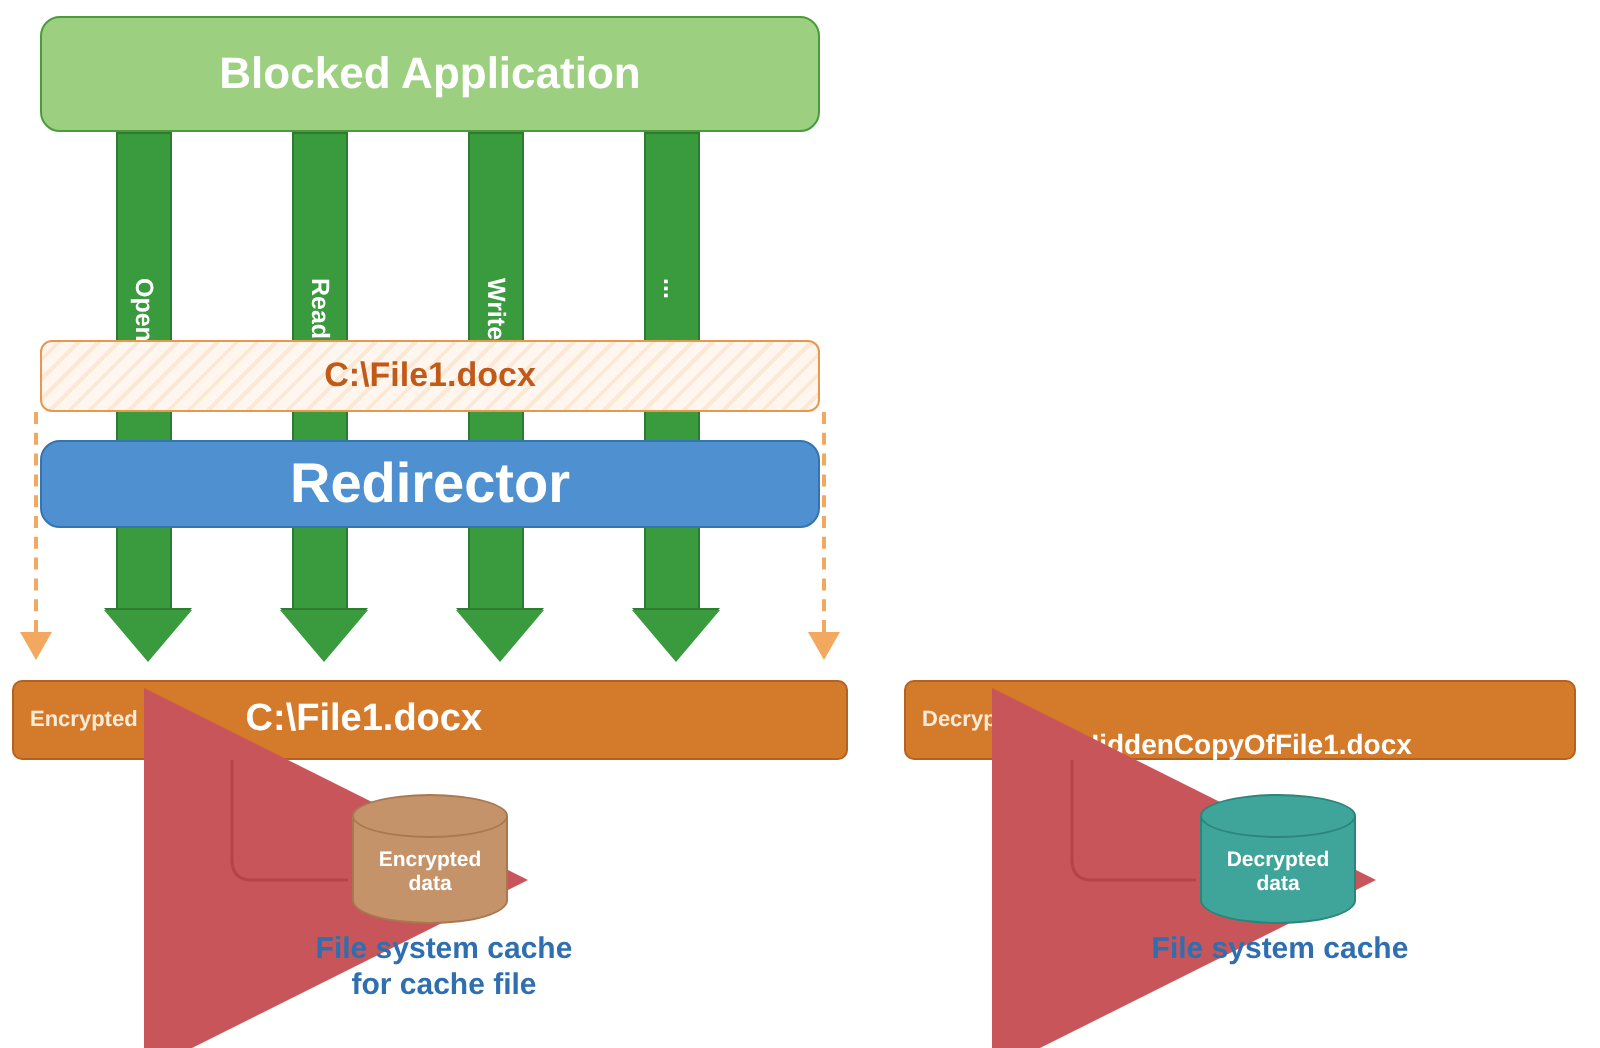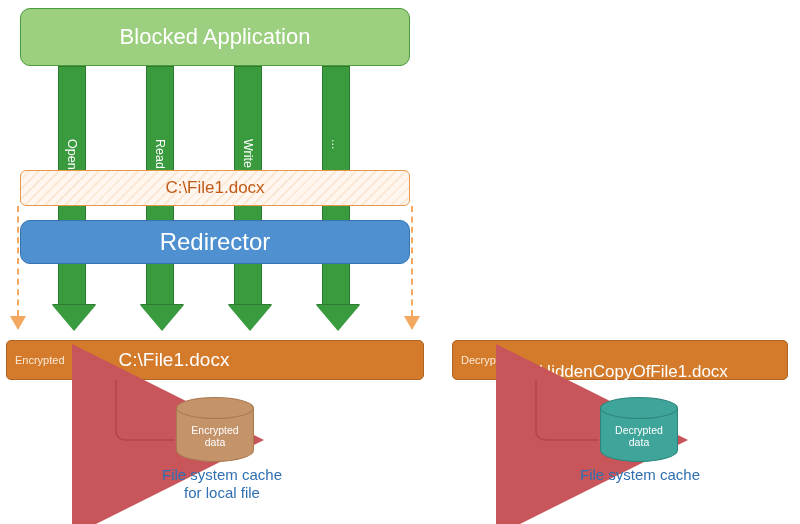--- a/index.html
+++ b/index.html
@@ -1,17 +1,17 @@
 <!DOCTYPE html>
 <html><head>
 <meta charset="utf-8">
 <style>
   * { box-sizing: border-box; margin: 0; padding: 0; }
   body { font-family: 'Segoe UI', Arial, sans-serif; width: 800px; height: 524px; position: relative; background: #fff; }
-  .diagram { position: relative; width: 675px; height: 524px; }
+  .diagram { position: relative; width: 675px; height: 524px; font-weight: bold; }
   
   
   .blocked-app {
     position: absolute; left: 20px; top: 8px; width: 390px; height: 58px;
     background: #9ccf7f; border: 1.5px solid #4a9b3a; border-radius: 10px;
     display: flex; align-items: center; justify-content: center;
     color: #fff; font-size: 22px;
   }
   
   
@@ -48,21 +48,21 @@
     background: repeating-linear-gradient(135deg, #fff7ef 0 5px, #fbe9d6 5px 7px);
     display: flex; align-items: center; justify-content: center;
     color: #c05a18; font-size: 17px;
   }
   
   
   .redirector {
     position: absolute; left: 20px; top: 220px; width: 390px; height: 44px;
     background: #4e90d0; border: 1.5px solid #3674b0; border-radius: 10px;
     display: flex; align-items: center; justify-content: center;
-    color: #fff; font-size: 24px;
+    color: #fff; font-size: 28px;
   }
   
   
   .dash-arrow {
     position: absolute; width: 16px; top: 206px; height: 132px;
   }
   .dash-arrow .line {
     border-left: 2px dashed #f2a85e; height: 110px; margin-left: 7px;
   }
   .dash-arrow .head {
@@ -83,21 +83,21 @@
   .enc-bar .tag { font-size: 11px; color: #fbead7; margin-right: 24px; }
   .enc-bar .path { font-size: 19px; margin-left: 30px; }
   
   
   .dec-bar {
     position: absolute; left: 452px; top: 340px; width: 336px; height: 40px;
     background: #d47a2b; border: 1.5px solid #b26321; border-radius: 5px;
     color: #fff; display: flex; align-items: center; padding: 0 8px;
   }
   .dec-bar .tag { font-size: 11px; color: #fbead7; margin-right: 6px; }
-  .dec-bar .path { font-size: 17px; margin-top: 24px; }
+  .dec-bar .path { font-size: 14px; margin-top: 24px; }
   
   
   .cyl { position: absolute; width: 78px; height: 64px; }
   .cyl .top {
     width: 78px; height: 22px; border-radius: 50%;
     position: absolute; top: -11px;
   }
   .cyl .body {
     width: 78px; height: 54px; position: absolute; top: 0;
     border-bottom-left-radius: 40px 12px;
@@ -221,19 +221,19 @@
     <div class="body"></div>
     <div class="top"></div>
     <div class="txt">
       <span>Decrypted</span><br>
       <span>data</span>
     </div>
   </div>
 
   <div class="footer-label fl1">
     <span>File system cache</span><br>
-    <span>for local file</span>
+    <span>for cache file</span>
   </div>
   <div class="footer-label fl2">
     <span>File system cache</span><br>
   </div>
 
 </div>
 
 </body></html>

